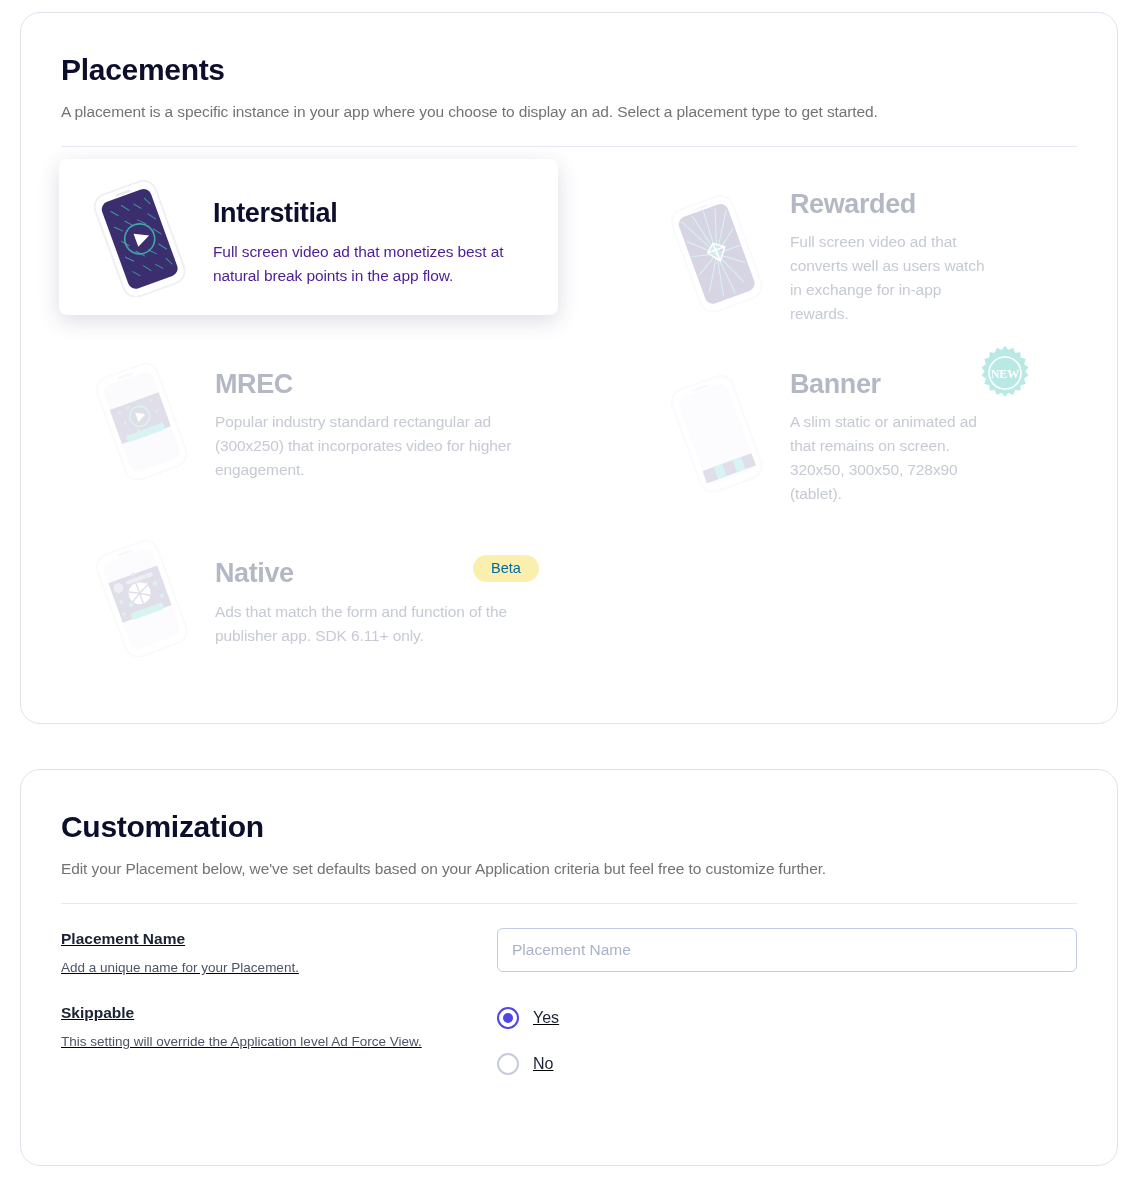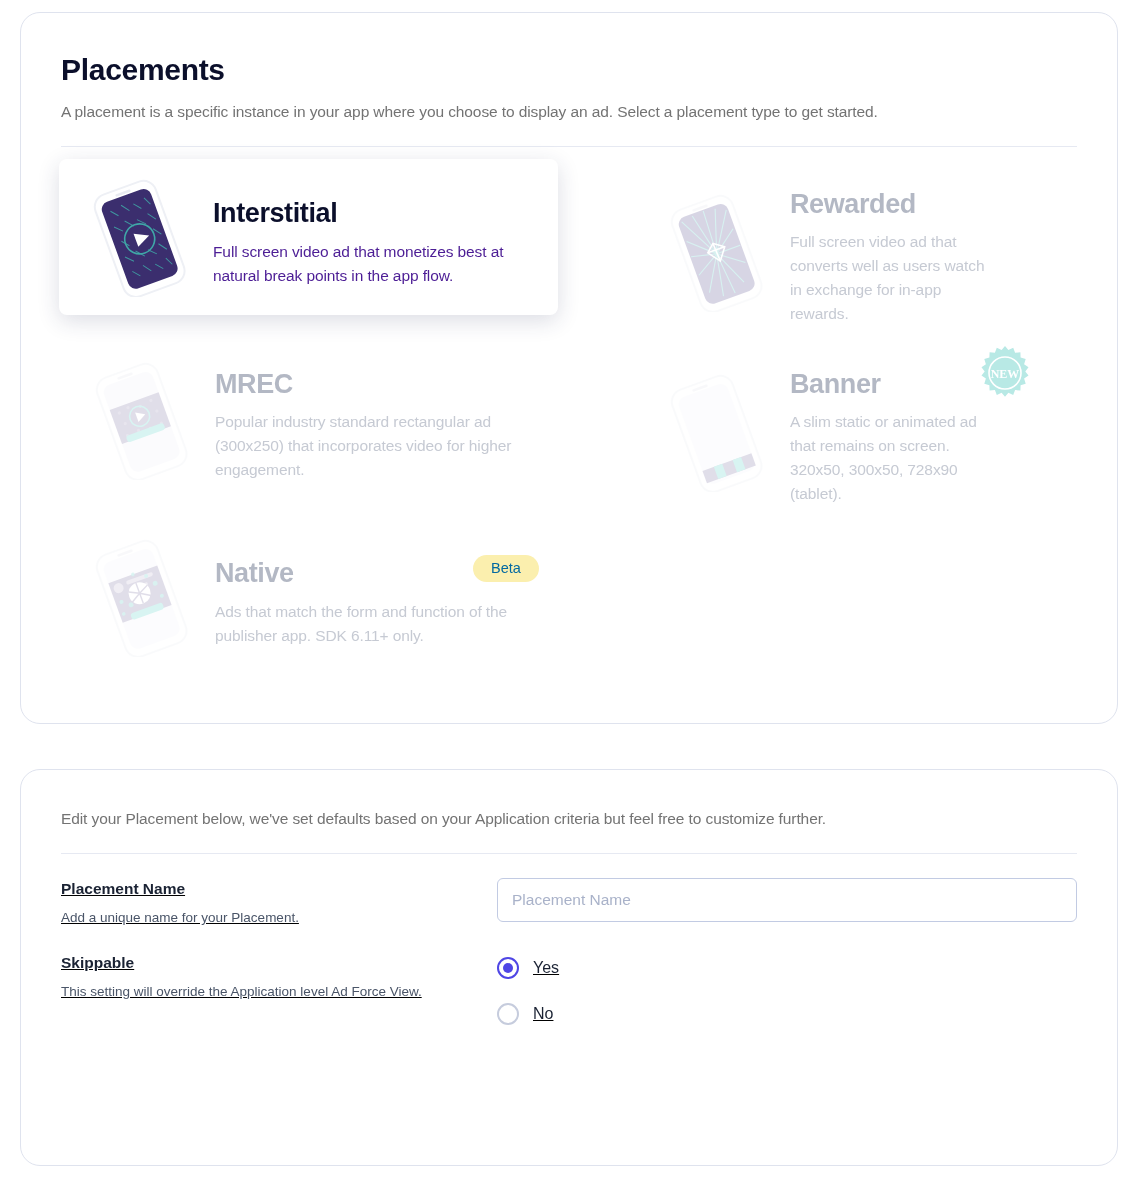--- a/index.html
+++ b/index.html
@@ -349,20 +349,21 @@
             <p class="desc">Ads that match the form and function of the publisher app. SDK 6.11+ only.</p>
             <span class="badge-beta">Beta</span>
           </div>
         </div>
       </div>
 
     </div>
   </section>
 
   <section class="panel customization">
+    <h1 class="panel-title">Customization</h1>
     <p class="panel-sub">Edit your Placement below, we've set defaults based on your Application criteria but feel free to customize further.</p>
     <div class="divider"></div>
 
     <div class="form-row">
       <div class="labels">
         <p class="field-label">Placement Name</p>
         <p class="field-help">Add a unique name for your Placement.</p>
       </div>
       <div class="field">
         <input class="text-input" type="text" placeholder="Placement Name" style="">

